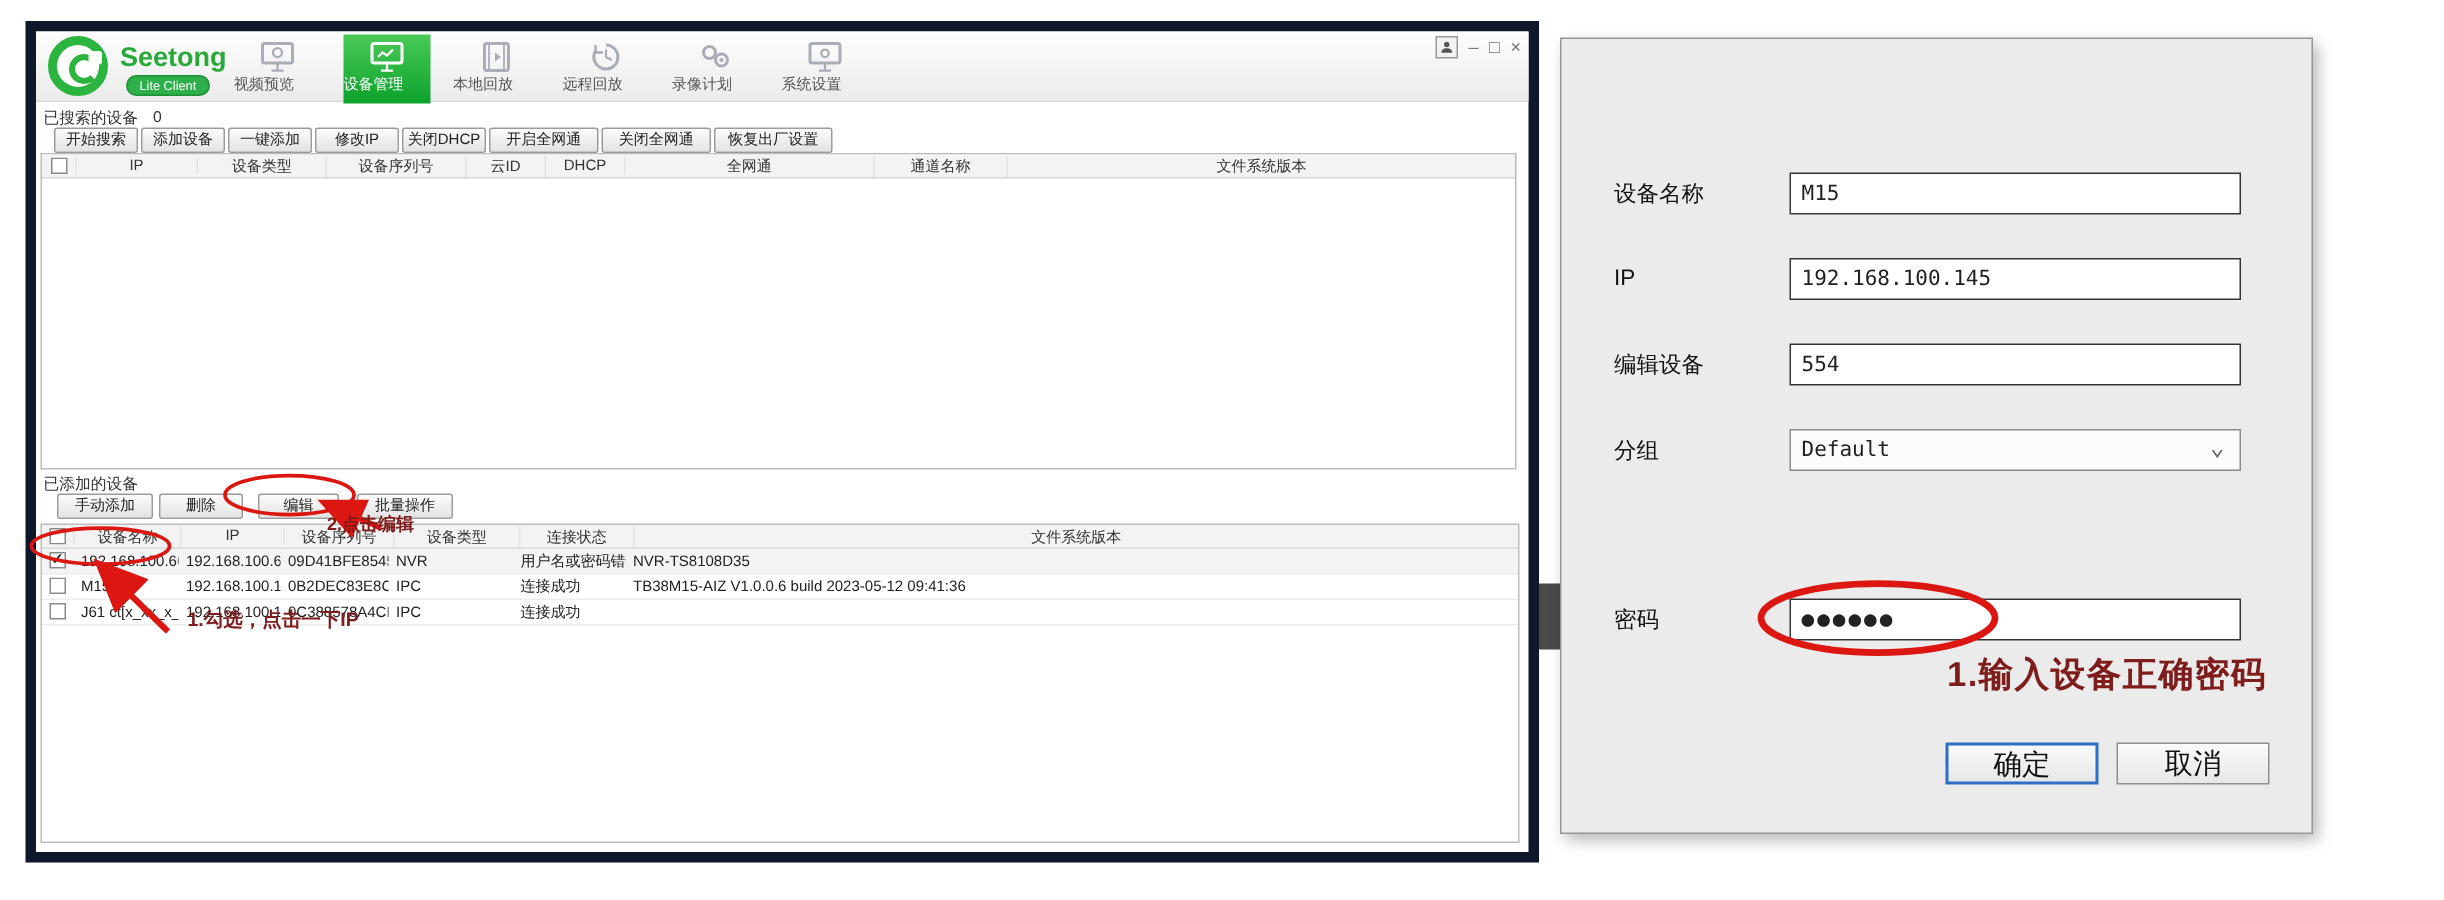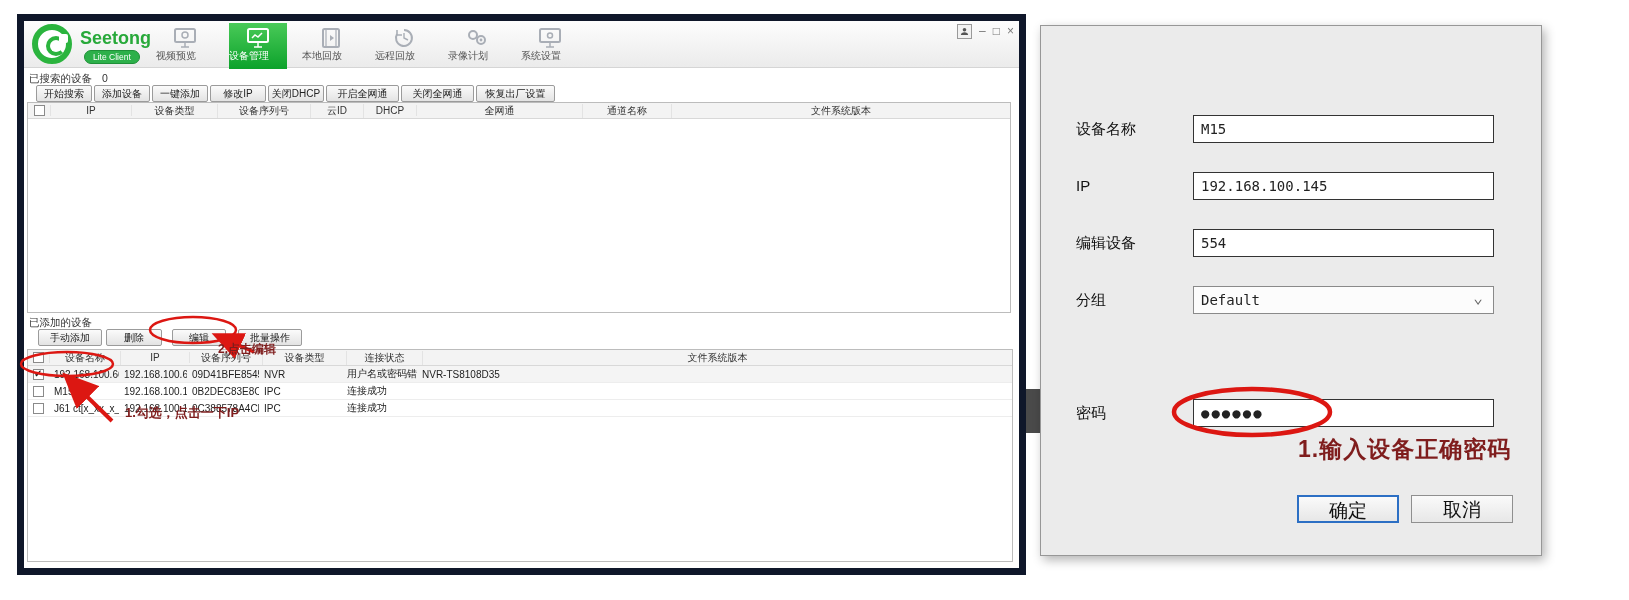--- a/index.html
+++ b/index.html
@@ -242,20 +242,21 @@
         <span class="w-status">用户名或密码错误</span>
         <span class="w-ver">NVR-TS8108D35</span>
       </div>
       <div class="trow">
         <span class="w-chk"><span class="cb" data-checked="false"></span></span>
         <span class="w-name">M15</span>
         <span class="w-ip">192.168.100.145</span>
         <span class="w-serial">0B2DEC83E8CC3590</span>
         <span class="w-type">IPC</span>
         <span class="w-status">连接成功</span>
+        <span class="w-ver">TB38M15-AIZ V1.0.0.6 build 2023-05-12 09:41:36</span>
       </div>
       <div class="trow">
         <span class="w-chk"><span class="cb" data-checked="false"></span></span>
         <span class="w-name">J61 ct[x_xx_x_xx</span>
         <span class="w-ip">192.168.100.19</span>
         <span class="w-serial">0C388578A4CF3AEE</span>
         <span class="w-type">IPC</span>
         <span class="w-status">连接成功</span>
       </div>
     </div>

